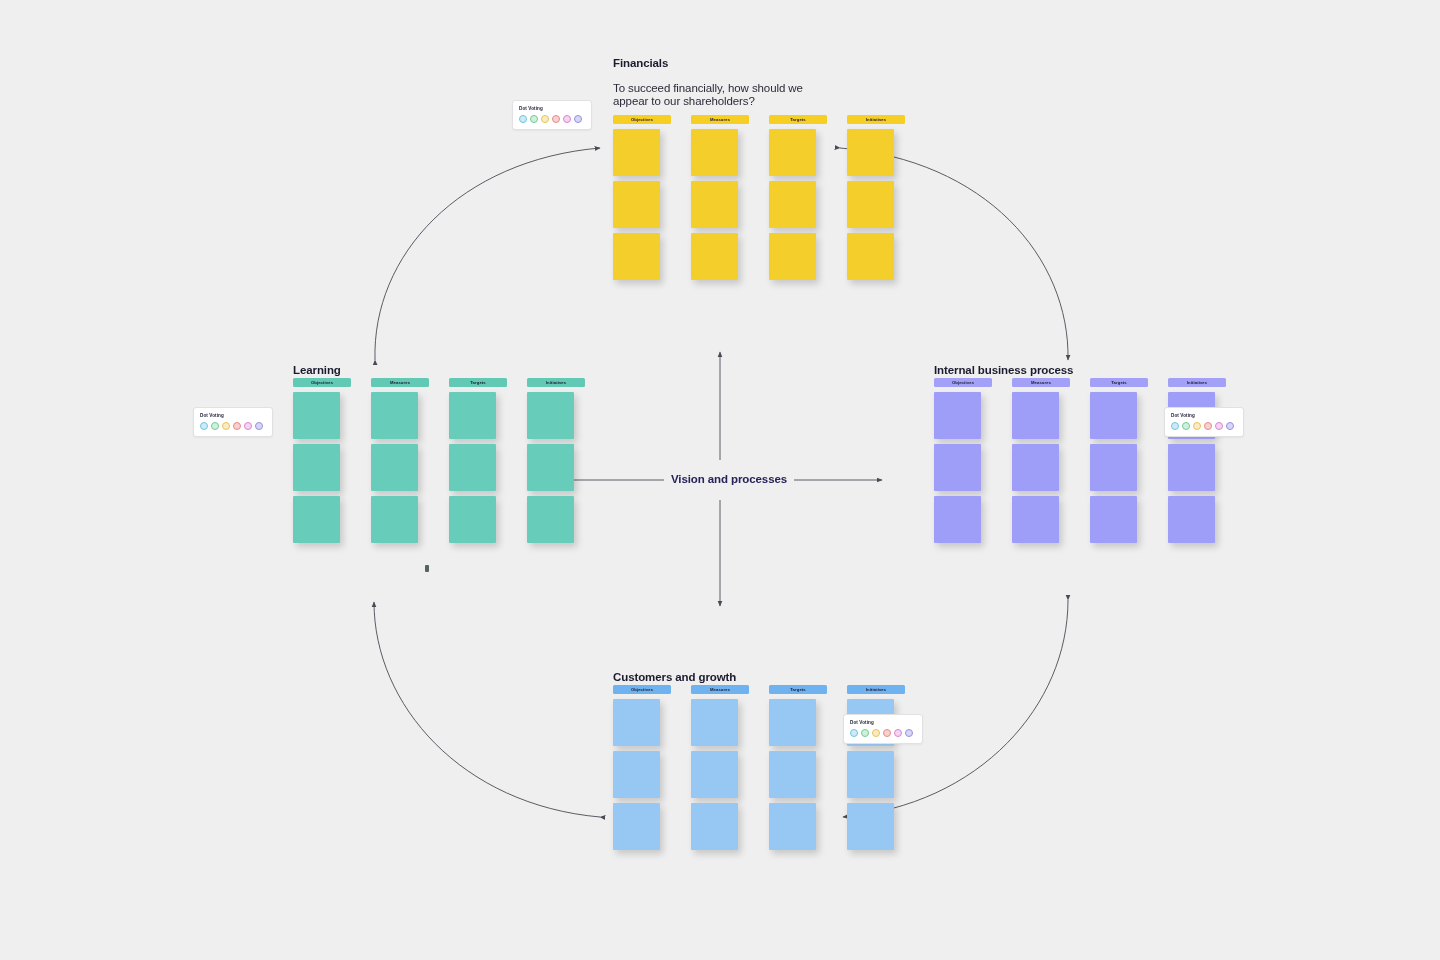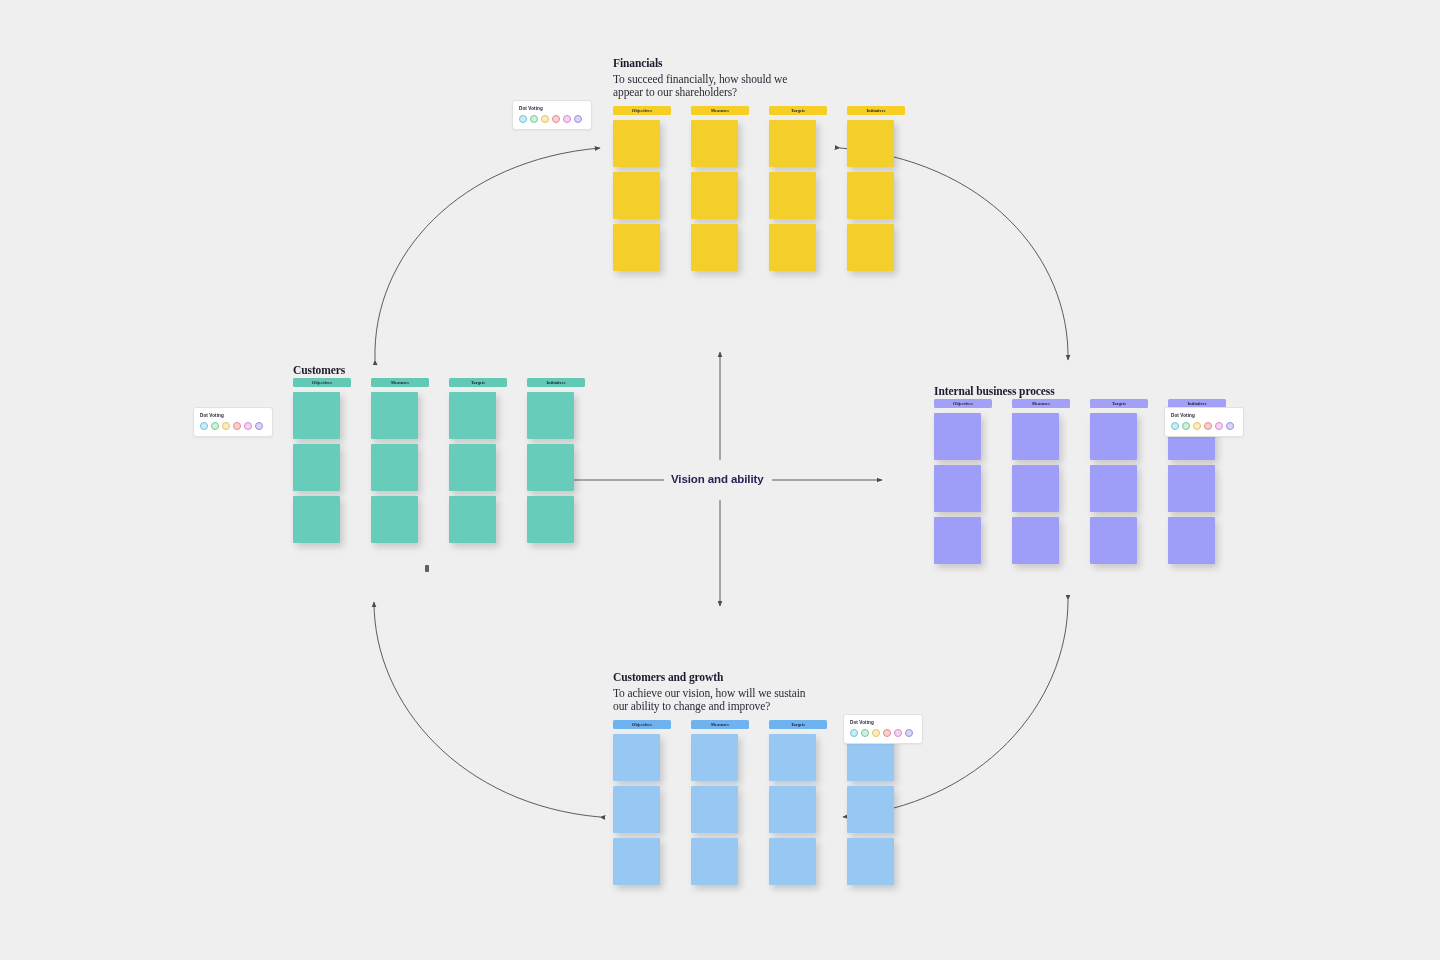--- a/index.html
+++ b/index.html
@@ -24,36 +24,35 @@
     position: absolute;
     left: 0; top: 0;
     width: 1440px;
     height: 960px;
     pointer-events: none;
   }
 
   
   .quadrant {
     position: absolute;
-    font-family: Liberation Serif, serif;
   }
   .q-title {
     font-size: 11.5px;
     font-weight: bold;
     color: #1b1b2f;
     letter-spacing: -0.1px;
     margin: 0 0 1px 0;
     line-height: 14px;
   }
   .q-sub {
     font-size: 11.5px;
     font-weight: normal;
     color: #2b2b3a;
     line-height: 12.5px;
-    margin: 3px 0 8px 0;
+    margin: 12px 0 8px 0;
     white-space: pre-line;
     letter-spacing: -0.1px;
   }
 
   .grid {
     display: grid;
     grid-template-columns: repeat(4, 58px);
     column-gap: 20px;
   }
   .col-head {
@@ -166,21 +165,21 @@
     <path d="M 1068,600 C 1068,705 980,805 843,817" fill="none" stroke="#4a4a55" stroke-width="0.9" marker-start="url(#ah)" marker-end="url(#ah)"></path>
 
     <path d="M 600,817 C 462,805 374,705 374,602" fill="none" stroke="#4a4a55" stroke-width="0.9" marker-start="url(#ah)" marker-end="url(#ah)"></path>
 
     <line x1="720" y1="460" x2="720" y2="352" stroke="#4a4a55" stroke-width="0.9" marker-end="url(#ah)"></line>
     <line x1="720" y1="500" x2="720" y2="606" stroke="#4a4a55" stroke-width="0.9" marker-end="url(#ah)"></line>
     <line x1="668" y1="480" x2="554" y2="480" stroke="#4a4a55" stroke-width="0.9" marker-end="url(#ah)"></line>
     <line x1="772" y1="480" x2="882" y2="480" stroke="#4a4a55" stroke-width="0.9" marker-end="url(#ah)"></line>
   </svg>
 
-  <div class="center-label">Vision and ability</div>
+  <div class="center-label">Vision and processes</div>
 
   <div class="quadrant yellow" style="left:613px; top:56px;">
     <div class="q-title">Financials</div>
     <div class="q-sub">To succeed financially, how should we
 appear to our shareholders?</div>
 
     <div class="grid">
       <div class="col-head">Objectives</div>
       <div class="col-head">Measures</div>
       <div class="col-head">Targets</div>
@@ -201,21 +200,21 @@
     </div>
     <div class="note-row">
       <div class="note"></div>
       <div class="note"></div>
       <div class="note"></div>
       <div class="note"></div>
     </div>
   </div>
 
   <div class="quadrant teal" style="left:293px; top:363px;">
-    <div class="q-title">Customers</div>
+    <div class="q-title">Learning</div>
 
     <div class="grid">
       <div class="col-head">Objectives</div>
       <div class="col-head">Measures</div>
       <div class="col-head">Targets</div>
       <div class="col-head">Initiatives</div>
     </div>
 
     <div class="note-row">
       <div class="note"></div>
@@ -232,21 +231,21 @@
     <div class="note-row">
       <div class="note"></div>
       <div class="note"></div>
       <div class="note"></div>
       <div class="note"></div>
     </div>
   </div>
 
   <div class="cursor-mark"></div>
 
-  <div class="quadrant purple" style="left:934px; top:384px;">
+  <div class="quadrant purple" style="left:934px; top:363px;">
     <div class="q-title">Internal business process</div>
 
     <div class="grid">
       <div class="col-head">Objectives</div>
       <div class="col-head">Measures</div>
       <div class="col-head">Targets</div>
       <div class="col-head">Initiatives</div>
     </div>
 
     <div class="note-row">
@@ -264,22 +263,20 @@
     <div class="note-row">
       <div class="note"></div>
       <div class="note"></div>
       <div class="note"></div>
       <div class="note"></div>
     </div>
   </div>
 
   <div class="quadrant blue" style="left:613px; top:670px;">
     <div class="q-title">Customers and growth</div>
-    <div class="q-sub">To achieve our vision, how will we sustain
-our ability to change and improve?</div>
 
     <div class="grid">
       <div class="col-head">Objectives</div>
       <div class="col-head">Measures</div>
       <div class="col-head">Targets</div>
       <div class="col-head">Initiatives</div>
     </div>
 
     <div class="note-row">
       <div class="note"></div>

